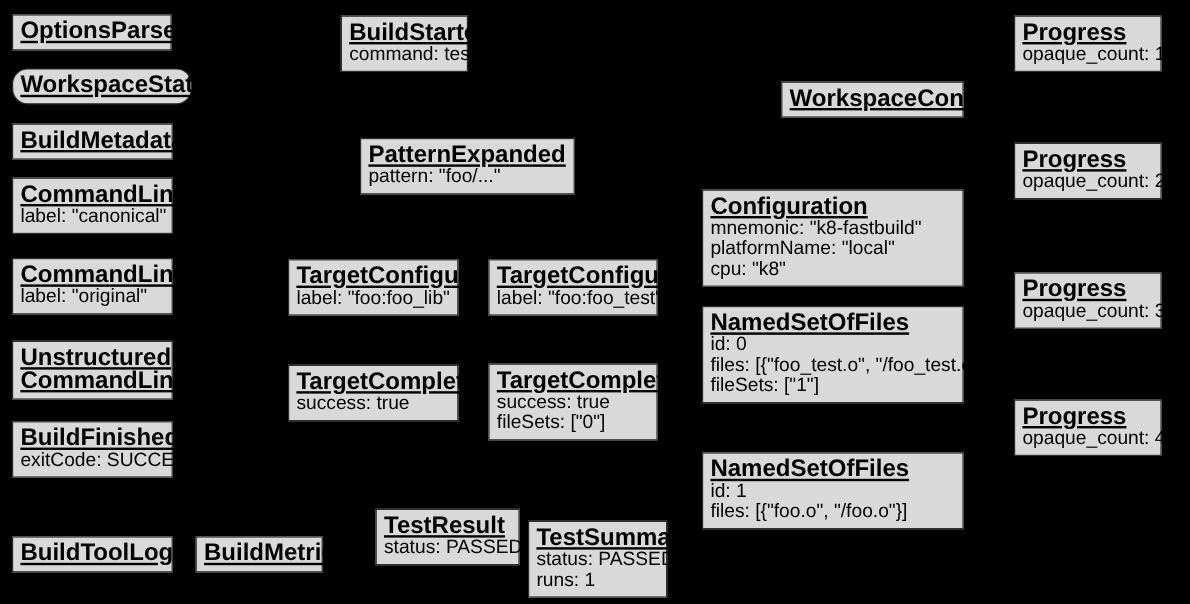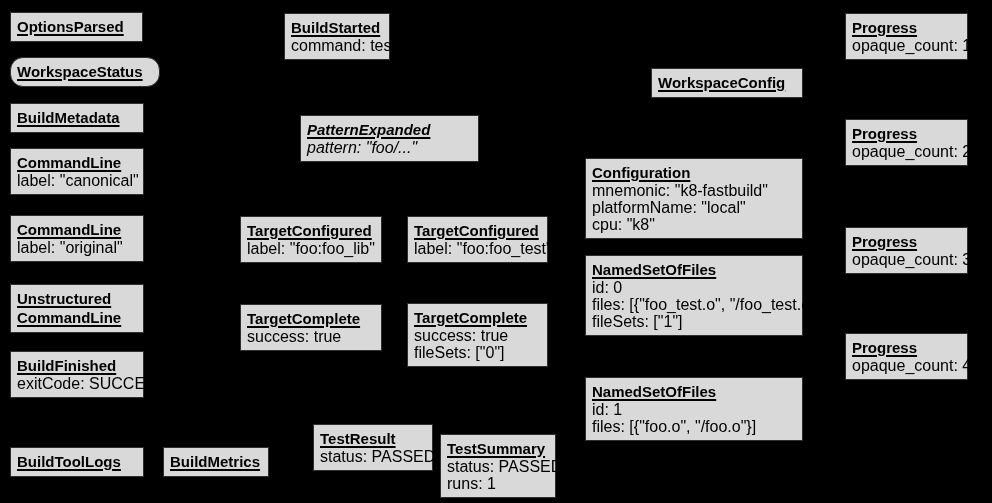--- a/index.html
+++ b/index.html
@@ -20,21 +20,21 @@
     position:absolute;
     box-sizing:border-box;
     background:var(--node-fill);
     border:1px solid var(--node-border);
     color:var(--node-text);
     padding:4px 6px 5px 6px;
   }
   .node .t{
     display:block;
     font-weight:bold;
-    font-size:15px;
+    font-size:20px;
     line-height:19px;
     text-decoration:underline;
     text-decoration-thickness:1.5px;
     text-underline-offset:2px;
     white-space:pre-line;
   }
   .node .l{
     font-size:16px;
     line-height:17px;
     white-space:nowrap;
@@ -83,21 +83,21 @@
 
   <div class="node" style="left:163px;top:447px;width:106px;">
     <span class="t">BuildMetrics</span>
   </div>
 
   <div class="node" style="left:284px;top:13px;width:106px;">
     <span class="t">BuildStarted</span>
     <div class="l">command: test</div>
   </div>
 
-  <div class="node" style="left:300px;top:115px;width:179px;font-style:italic;">
+  <div class="node" style="left:300px;top:115px;width:179px;">
     <span class="t">PatternExpanded</span>
     <div class="l">pattern: "foo/..."</div>
   </div>
 
   <div class="node" style="left:240px;top:216px;width:142px;">
     <span class="t">TargetConfigured</span>
     <div class="l">label: "foo:foo_lib"</div>
   </div>
 
   <div class="node" style="left:407px;top:216px;width:141px;">

